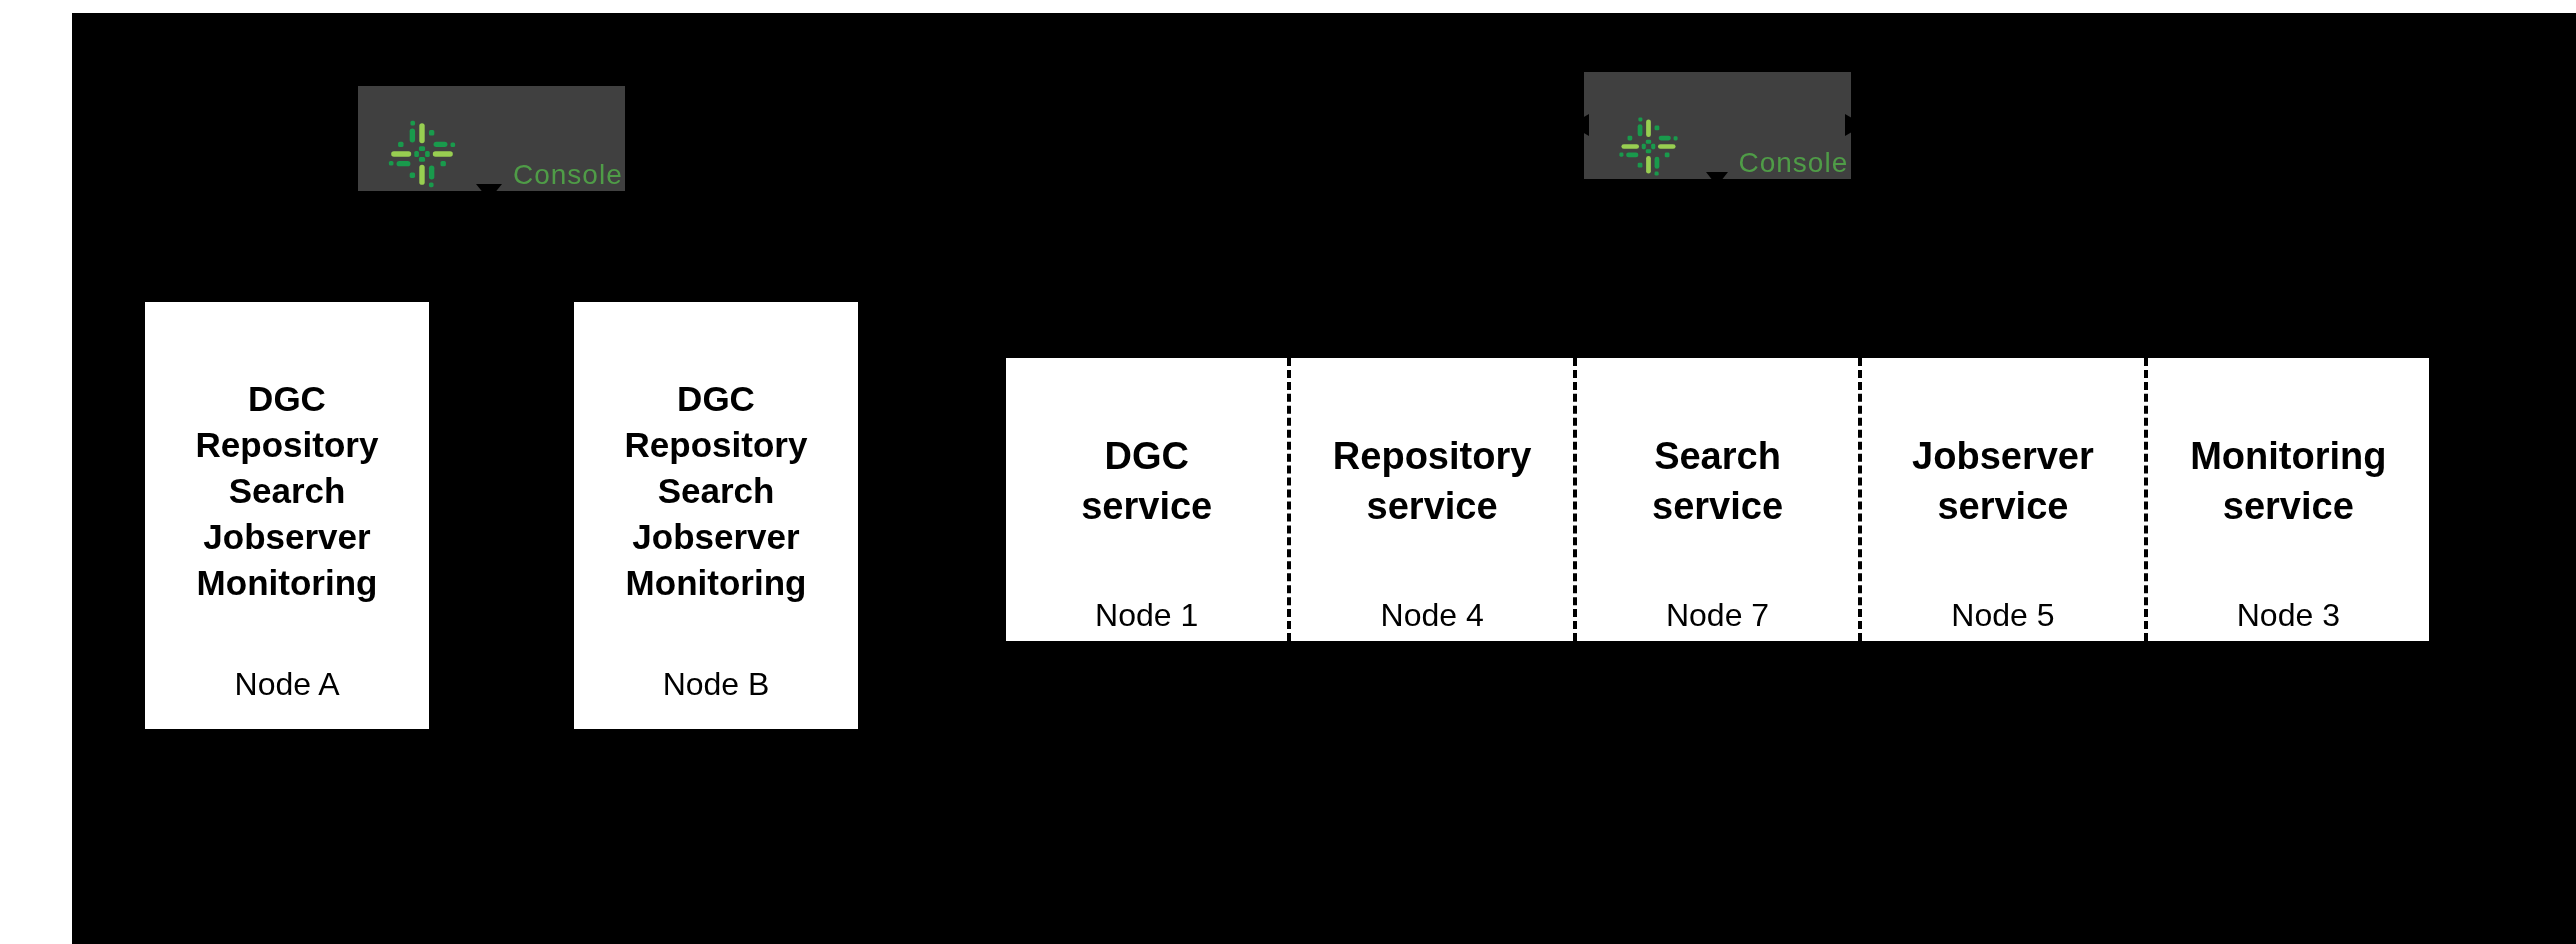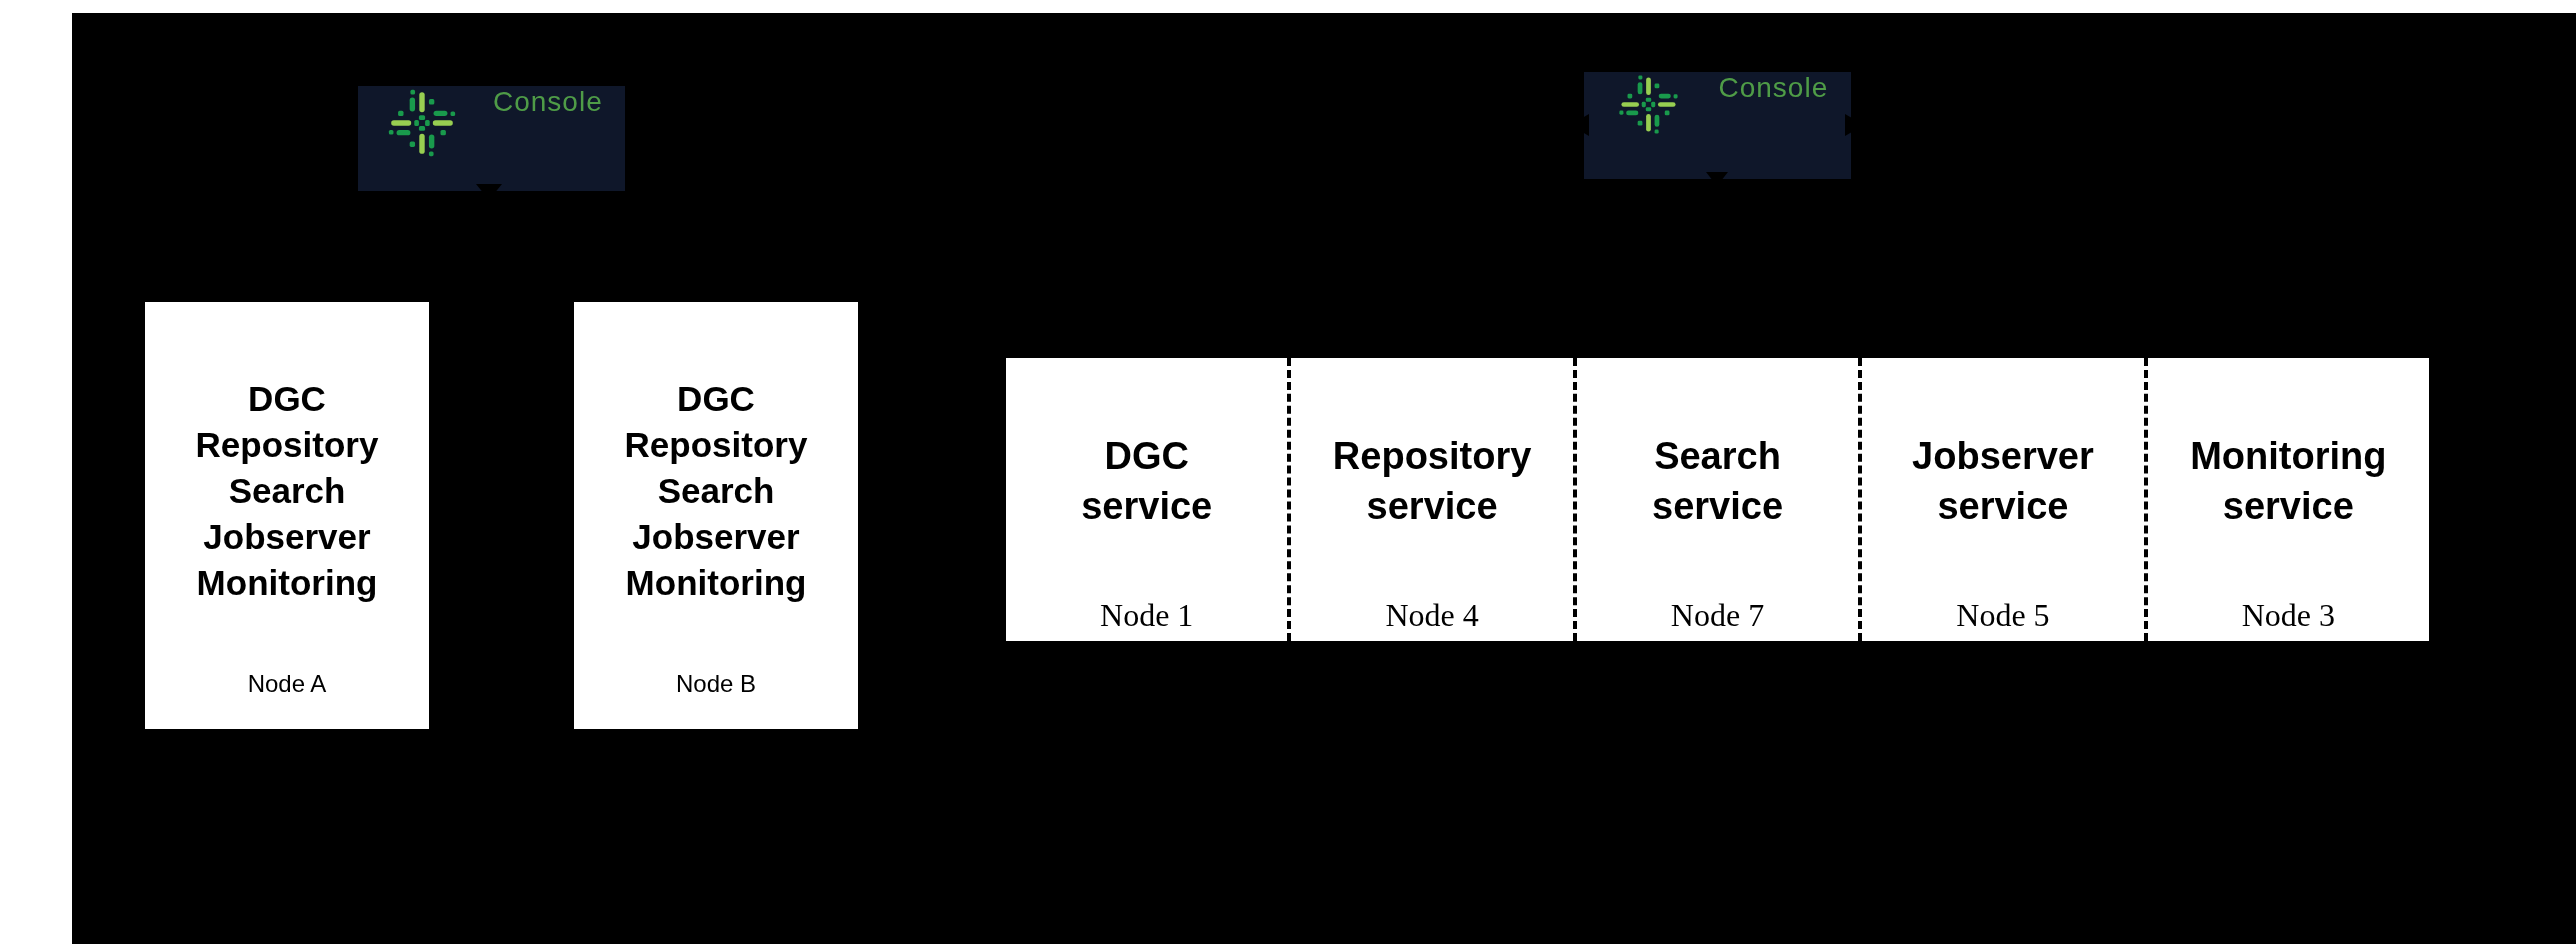--- a/index.html
+++ b/index.html
@@ -10,22 +10,22 @@
     font-family:"Liberation Sans",sans-serif;
     overflow:hidden;
   }
   .black-canvas{
     position:absolute;left:72px;top:13.4px;right:0;bottom:0;
     background:#000000;
   }
   
   .console-badge{
     position:absolute;
-    background:#0f172a;
-    display:flex;align-items:flex-start;
+    background:#404040;
+    display:flex;align-items:flex-end;gap:20px;
   }
   .console-badge .logo{flex:0 0 auto;}
   .console-badge .console-label{
     color:#4f9c47;
     font-size:28px;
     letter-spacing:1px;
     font-weight:400;
   }
   #console-left{left:358px;top:86px;width:267px;height:105px;}
   #console-left .logo{width:74px;height:74px;margin-left:27px;}
@@ -65,21 +65,21 @@
   #nodebox-a{left:145px;}
   #nodebox-b{left:574px;}
   .nodebox .services{
     flex:1 1 auto;
     display:flex;flex-direction:column;justify-content:center;
     font-weight:bold;font-size:35px;line-height:46px;
     padding-top:13.4px;
   }
   .nodebox .nodelabel{
     flex:0 0 auto;
-    font-size:24px;line-height:36px;
+    font-size:32px;line-height:36px;
     padding-bottom:27px;
   }
   
   .servicebox{
     position:absolute;left:1006px;top:358px;width:1423px;height:283px;
     background:#ffffff;color:#000;
     display:flex;flex-direction:row;
   }
   .service-col{
     flex:1 1 0;
@@ -90,21 +90,20 @@
   .service-col .service-title{
     flex:1 1 auto;
     display:flex;flex-direction:column;justify-content:center;
     font-weight:bold;font-size:38px;line-height:50px;
     padding-top:5.7px;
   }
   .service-col .nodelabel{
     flex:0 0 auto;
     font-size:32px;line-height:34px;
     padding-bottom:9.5px;
-    font-family:Liberation Serif, serif;
   }
 </style>
 </head>
 <body>
 
 <div class="stage">
   <div class="black-canvas"></div>
 
   <div class="console-badge" id="console-left">
     <svg class="logo" viewBox="0 0 96 96">

